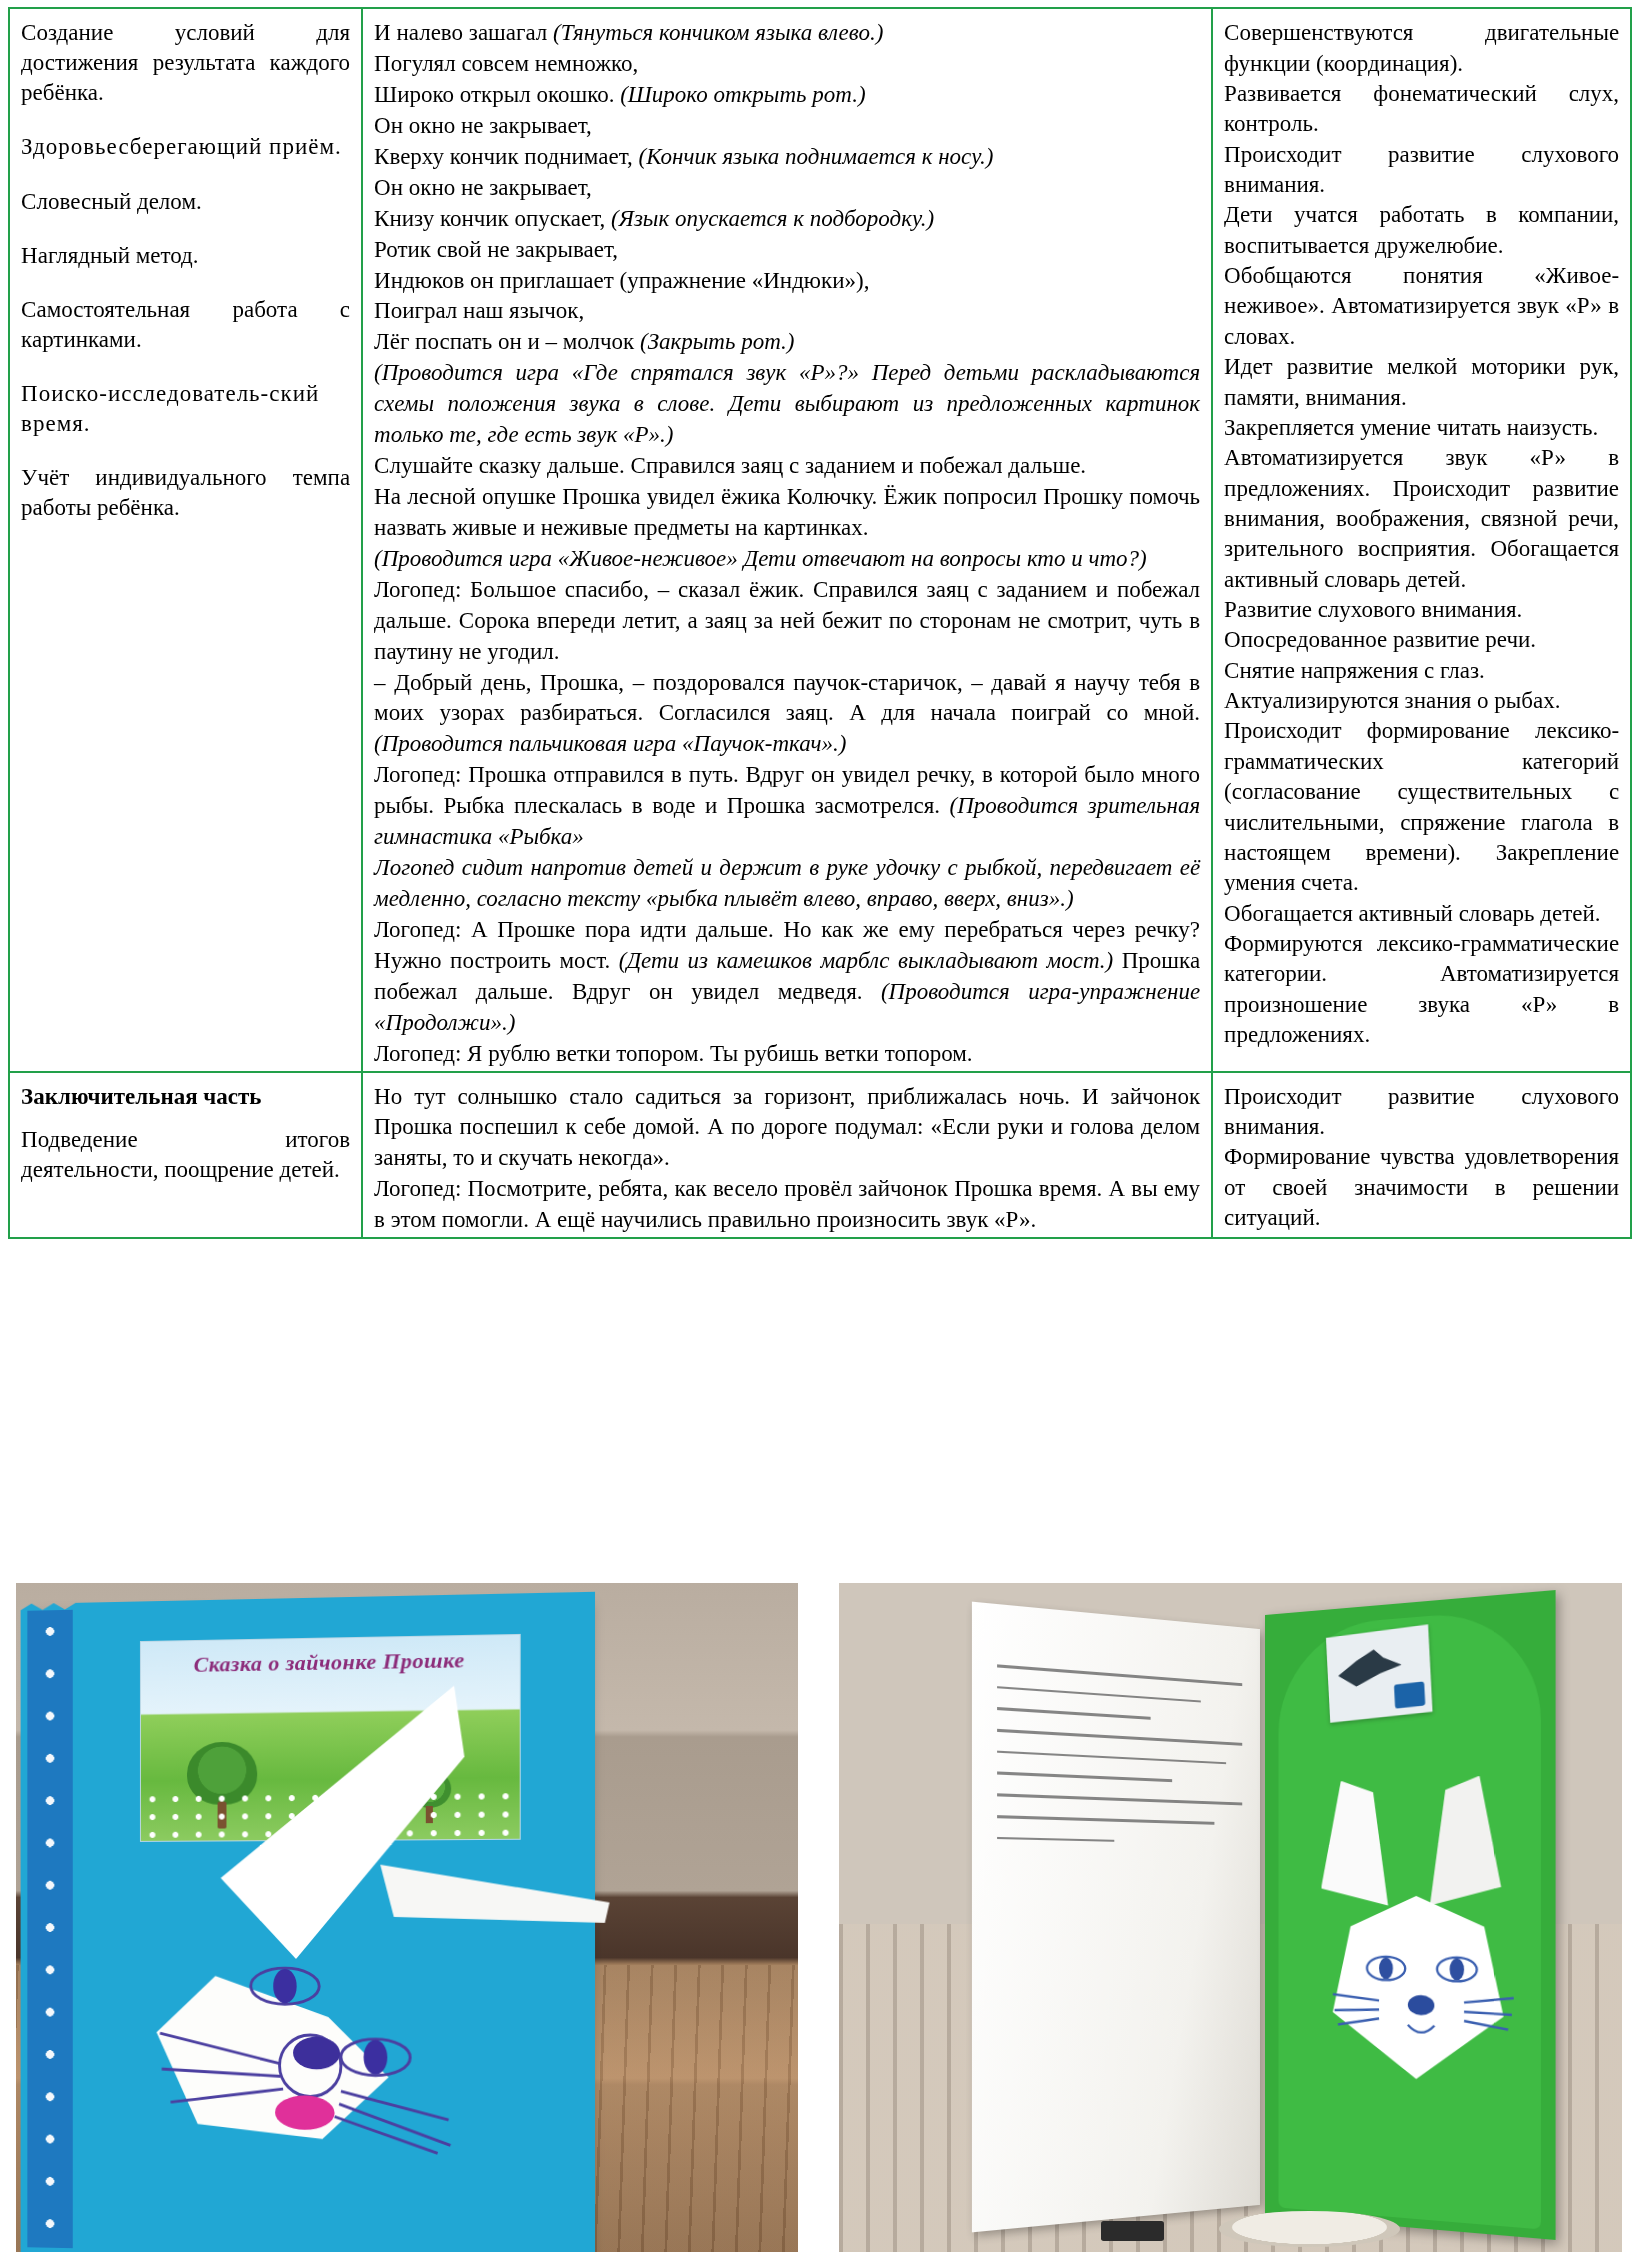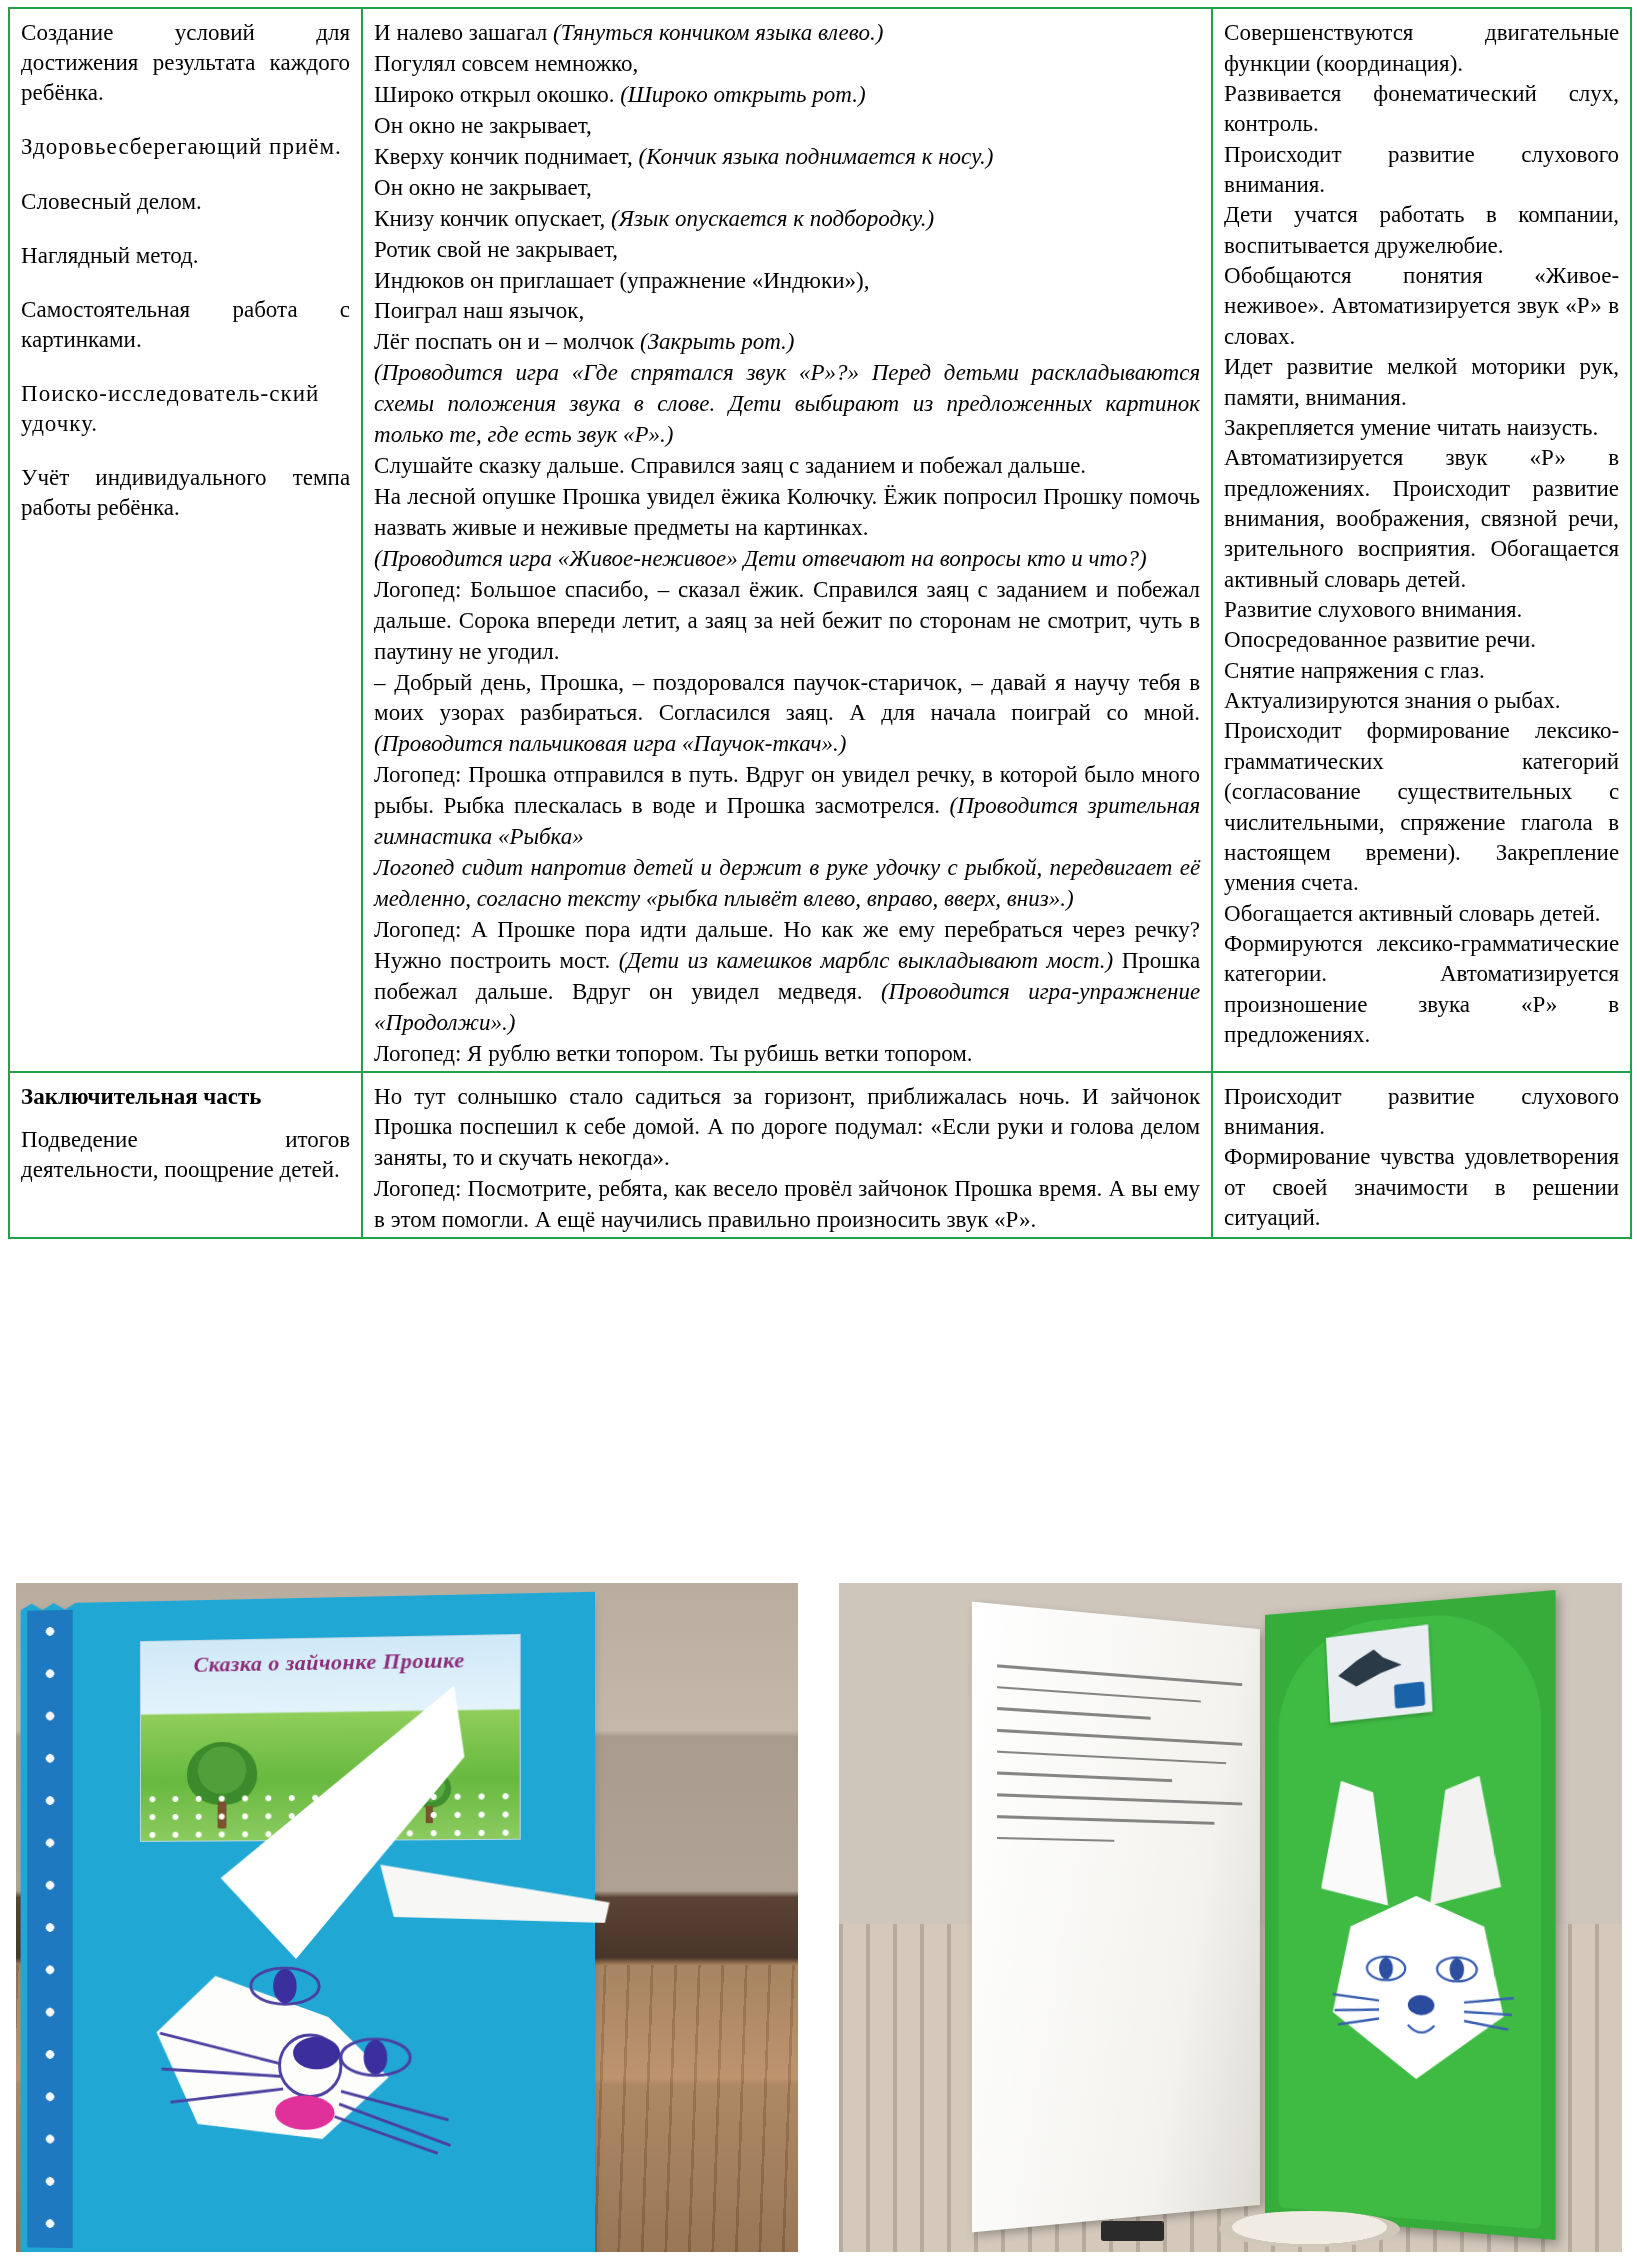--- a/index.html
+++ b/index.html
@@ -323,21 +323,21 @@
     <tbody>
 
       <tr>
         <td>
           <div class="cell-col1">
             <p>Создание условий для достижения результата каждого ребёнка.</p>
             <p class="spaced">Здоровьесберегающий приём.</p>
             <p>Словесный делом.</p>
             <p>Наглядный метод.</p>
             <p>Самостоятельная работа с картинками.</p>
-            <p class="spaced">Поиско-исследователь-ский удочку.</p>
+            <p class="spaced">Поиско-исследователь-ский время.</p>
             <p>Учёт индивидуального темпа работы ребёнка.</p>
           </div>
         </td>
 
         <td>
           <div class="cell-col2">
             <p class="nojust"><span>И налево зашагал </span><i>(Тянуться кончиком языка влево.)</i></p>
             <p class="nojust"><span>Погулял совсем немножко,</span></p>
             <p class="nojust"><span>Широко открыл окошко. </span><i>(Широко открыть рот.)</i></p>
             <p class="nojust"><span>Он окно не закрывает,</span></p>

